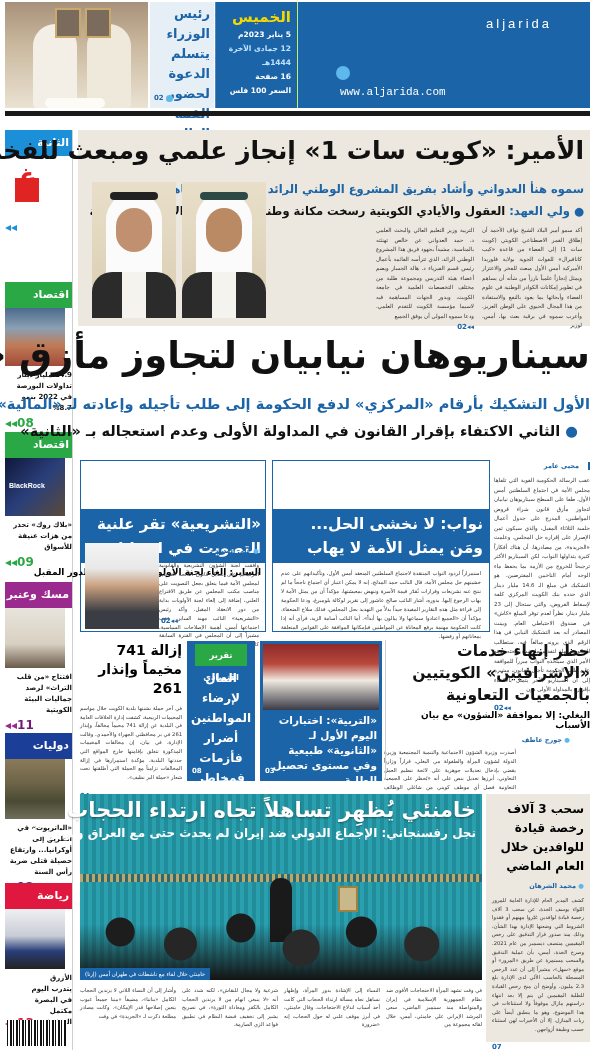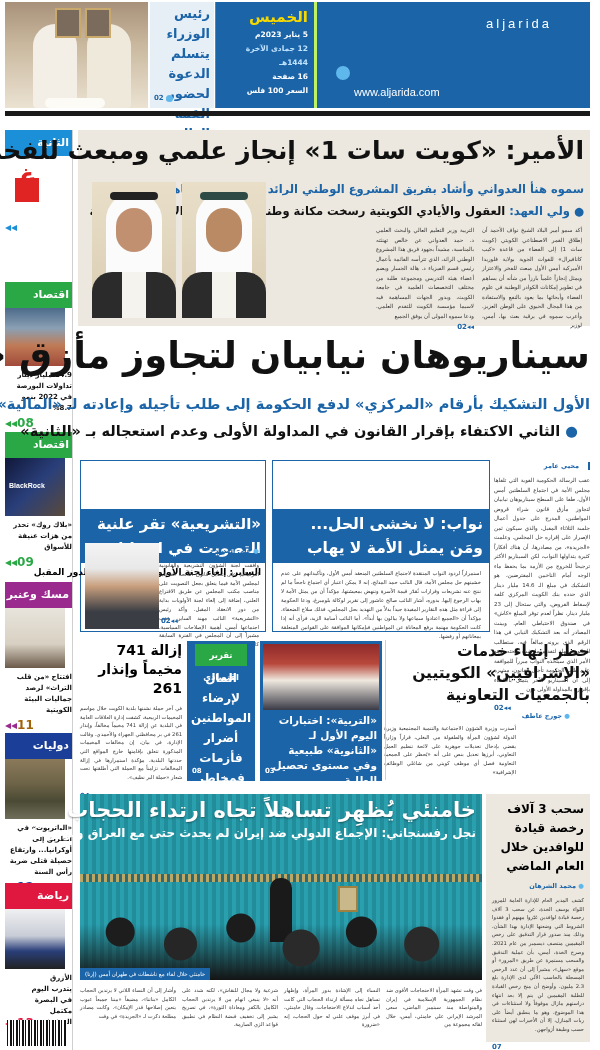--- a/index.html
+++ b/index.html
@@ -4,22 +4,22 @@
 <style>
   * { box-sizing: border-box; margin: 0; padding: 0; }
   body { width: 600px; height: 1050px; background: #fff; font-family: "DejaVu Sans", sans-serif; overflow: hidden; position: relative; direction: rtl; }
   .abs { position: absolute; }
   
   .mast { left: 215px; top: 2px; width: 375px; height: 106px; background: #1b64a8; }
   .mast-logo { position: absolute; right: 8px; top: 8px; width: 248px; height: 92px; }
   .logo-latin { position: absolute; right: 30px; top: 6px; color: #fff; font-family: "Liberation Sans", sans-serif; font-size: 13px; letter-spacing: 3px; }
   .logo-ar { position: absolute; right: 6px; top: 16px; color: #fff; font-family: "DejaVu Sans", sans-serif; font-weight: bold; font-size: 58px; line-height: 64px; letter-spacing: -2px; }
   .logo-dot { position: absolute; left: 2px; top: 56px; width: 14px; height: 14px; border-radius: 50%; background: #5fb8ec; }
-  .logo-url { position: absolute; left: 20px; bottom: 4px; color: #fff; font-family: Liberation Sans, sans-serif; font-size: 11px; direction: ltr; }
-  .mast-info { position: absolute; left: 0; top: 0; width: 102px; height: 106px; border-left: 1px solid #4a8ac4; padding: 6px 6px 0 0; color: #fff; border-right: 3px solid #bef264; }
+  .logo-url { position: absolute; left: 6px; bottom: 4px; color: #fff; font-family: Liberation Mono, monospace; font-size: 11px; direction: ltr; }
+  .mast-info { position: absolute; left: 0; top: 0; width: 83px; height: 106px; border-left: 1px solid #4a8ac4; padding: 6px 6px 0 0; color: #fff; border-right: 1px solid #bef264; }
   .info-day { color: #f5d800; font-weight: bold; font-size: 15px; margin-bottom: 2px; }
   .info-line { font-size: 7.5px; line-height: 14px; font-weight: bold; }
   .info-line.hijri { color: #bfe3ff; }
   .top-story { left: 150px; top: 2px; width: 64px; height: 106px; background: #e6eef6; padding: 2px 4px 0 0; }
   .top-story-title { color: #1b64a8; font-weight: bold; font-size: 13px; line-height: 20px; }
   .top-photo { left: 5px; top: 2px; width: 143px; height: 106px; background: linear-gradient(180deg, #a8917a 0%, #c9b89e 40%, #ebe2d2 100%); overflow: hidden; }
   .person { position: absolute; bottom: 0; width: 44px; height: 84px; background: #f3efe6; border-radius: 22px 22px 4px 4px; }
   .rule { left: 5px; top: 111px; width: 585px; height: 5px; background: #1a1a1a; }
   
   .side { right: auto; left: 5px; width: 67px; }
@@ -113,21 +113,21 @@
     <div style="position:absolute; left:4px; top:24px; color:#fff; font-family:'Liberation Sans',sans-serif; font-size:7px; font-weight:bold;">BlackRock</div>
   </div>
   <div class="side-text">«بلاك روك» تحذر من هزات عنيفة للأسواق</div>
   <div class="side-page"><span style="color:#2aa846;">◂◂</span><span style="color:#2aa846;">09</span></div>
 </div>
 
 <div class="abs side" style="top:582px;">
   <div class="side-head" style="background:#9b2a8e;">مسك وعنبر</div>
   <div class="side-img" style="background:linear-gradient(180deg,#e8e4dc 0%,#d8d0c2 60%,#6a5a4a 100%); height:60px;"></div>
   <div class="side-text">افتتاح «من قلب التراث» لرصد جماليات البيئة الكويتية</div>
-  <div class="side-page"><span style="color:#9b2a8e;">◂◂</span><span style="color:#a16207;">11</span></div>
+  <div class="side-page"><span style="color:#9b2a8e;">◂◂</span><span style="color:#701a75;">11</span></div>
 </div>
 
 <div class="abs side" style="top:733px;">
   <div class="side-head" style="background:#1b3f99;">دوليات</div>
   <div class="side-img" style="background:linear-gradient(180deg,#8a7a5a 0%,#6e6448 40%,#4a4a34 70%,#6e6e5a 100%); height:60px;"></div>
   <div class="side-text">«الباتريوت» في الطريق إلى أوكرانيا... وارتفاع حصيلة قتلى ضربة رأس السنة</div>
   <div class="side-page"><span style="color:#1b3f99;">◂◂</span><span style="color:#1b3f99;">12</span></div>
 </div>
 
 <div class="abs side" style="top:883px;">
@@ -187,20 +187,21 @@
   <div class="bluebox" style="height:54px; font-size:15px; line-height:24px; padding:3px 4px; text-align:right;">«التشريعية» تقر علنية التصويت في انتخابات مكتب المجلس</div>
   <div style="font-weight:bold; font-size:9px; padding:4px 4px 2px; text-align:right; white-space:nowrap;">السابر: إلغاء لجنة الأولويات اعتباراً من الدور المقبل</div>
   <div style="position:absolute; left:4px; top:82px; width:74px; height:86px; background:linear-gradient(180deg,#f4f4f4 0%,#e8e8e8 30%,#c9a07e 50%,#3a3d44 80%);"></div>
   <div class="byline" style="position:absolute; right:6px; top:86px;"><span style="color:#5fb8ec;">●</span> <span>علي الصنيدح</span></div>
   <div class="col-text" style="position:absolute; right:6px; top:100px; width:100px; font-size:5.3px; line-height:8.8px;">وافقت لجنة الشؤون التشريعية والقانونية البرلمانية على تعديل قانون اللائحة الداخلية لمجلس الأمة فيما يتعلق بجعل التصويت على مناصب مكتب المجلس عن طريق الاقتراع العلني، إضافة إلى إلغاء لجنة الأولويات بداية من دور الانعقاد المقبل. وأكد رئيس «التشريعية» النائب مهند الساير، عقب اجتماعها أمس، أهمية الإصلاحات السياسية، مشيراً إلى أن المجلس في الفترة السابقة كان يُدار</div>
   <div style="position:absolute; left:80px; bottom:4px;"><span class="pg">◂◂</span><span class="pg">02</span></div>
 </div>
 
 <div class="abs" style="left:384px; top:640px; width:206px; height:142px;">
   <div style="font-weight:bold; font-size:15.5px; line-height:22px; text-align:right; color:#111;">حظر إنهاء خدمات «الإشرافيين» الكويتيين بالجمعيات التعاونية</div>
+  <div style="font-weight:bold; font-size:9px; margin-top:4px; text-align:right;">البغلي: إلا بموافقة «الشؤون» مع بيان الأسباب</div>
   <div class="byline" style="margin-top:6px; padding-right:20px;"><span style="color:#5fb8ec;">●</span> <span>جورج عاطف</span></div>
   <div class="col-text" style="margin-top:4px; width:132px; margin-right:74px; font-size:5.3px; line-height:8.8px;">أصدرت وزيرة الشؤون الاجتماعية والتنمية المجتمعية وزيرة الدولة لشؤون المرأة والطفولة مي البغلي، قراراً وزارياً يقضي بإدخال تعديلات جوهرية على لائحة تنظيم العمل التعاوني، أبرزها تعديل بنص على أنه «يُحظر على الجمعية التعاونية فصل أي موظف كويتي من شاغلي الوظائف الإشرافية»</div>
 </div>
 <div class="abs" style="left:385px; top:640px; width:1px; height:140px; background:#cfcfcf;"></div>
 
 <div class="abs" style="left:260px; top:641px; width:122px; height:140px; background:#1b64a8;">
   <div class="photo-class" style="height:66px; margin:3px 3px 0;"></div>
   <div style="color:#fff; font-weight:bold; font-size:10.5px; line-height:15px; text-align:right; padding:3px 5px;">«التربية»: اختبارات اليوم الأول لـ «الثانوية» طبيعية وفي مستوى تحصيل الطلبة</div>
   <div style="position:absolute; left:5px; bottom:4px;"><span class="pg" style="color:#fff;">03</span></div>
 </div>

